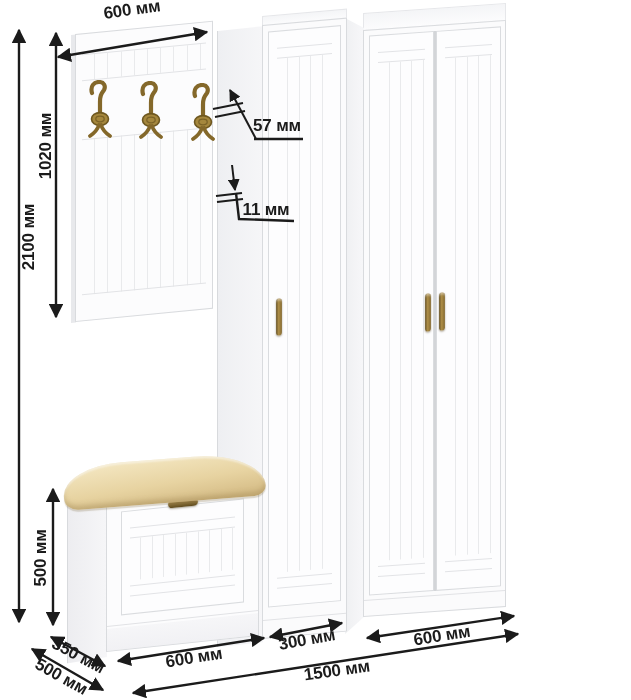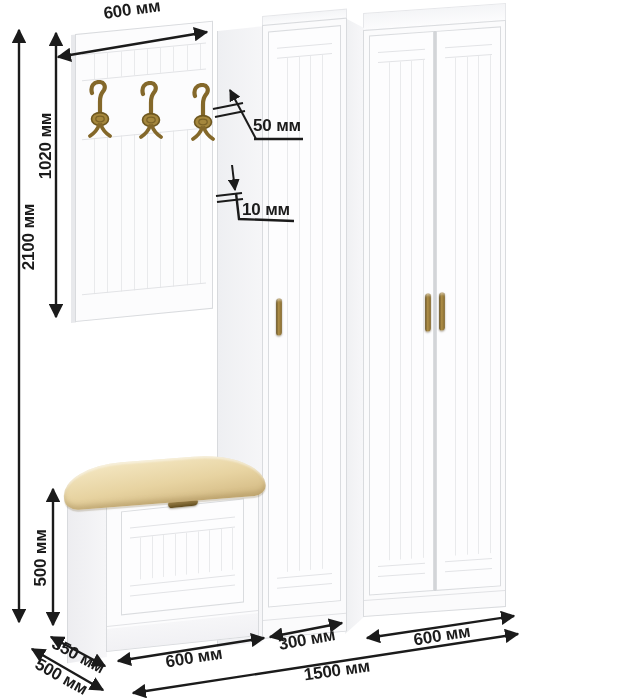--- a/index.html
+++ b/index.html
@@ -170,22 +170,22 @@
 
     <line class="thin" x1="232" y1="165" x2="235" y2="190" marker-end="url(#ar)"></line>
     <line class="thin" x1="216" y1="196" x2="242" y2="193"></line>
     <line class="thin" x1="217" y1="202" x2="243" y2="199"></line>
     <polyline points="236,193 239,219 294,221"></polyline>
   </svg>
 
   <span class="dim" style="left:132px;top:10px;--r:-8deg;">600 мм</span>
   <span class="dim" style="left:46px;top:146px;--r:-90deg;">1020 мм</span>
   <span class="dim" style="left:29px;top:237px;--r:-90deg;">2100 мм</span>
-  <span class="dim" style="left:277px;top:126px;">50 мм</span>
-  <span class="dim" style="left:266px;top:210px;">10 мм</span>
+  <span class="dim" style="left:277px;top:126px;">57 мм</span>
+  <span class="dim" style="left:266px;top:210px;">11 мм</span>
   <span class="dim" style="left:41px;top:558px;--r:-90deg;">500 мм</span>
   <span class="dim" style="left:78px;top:656px;--r:28deg;">350 мм</span>
   <span class="dim" style="left:61px;top:677px;--r:29deg;">500 мм</span>
   <span class="dim" style="left:194px;top:658px;--r:-9deg;">600 мм</span>
   <span class="dim" style="left:307px;top:640px;--r:-10deg;">300 мм</span>
   <span class="dim" style="left:442px;top:636px;--r:-9deg;">600 мм</span>
   <span class="dim" style="left:337px;top:671px;--r:-8deg;">1500 мм</span>
 </div>
 
 </body></html>

